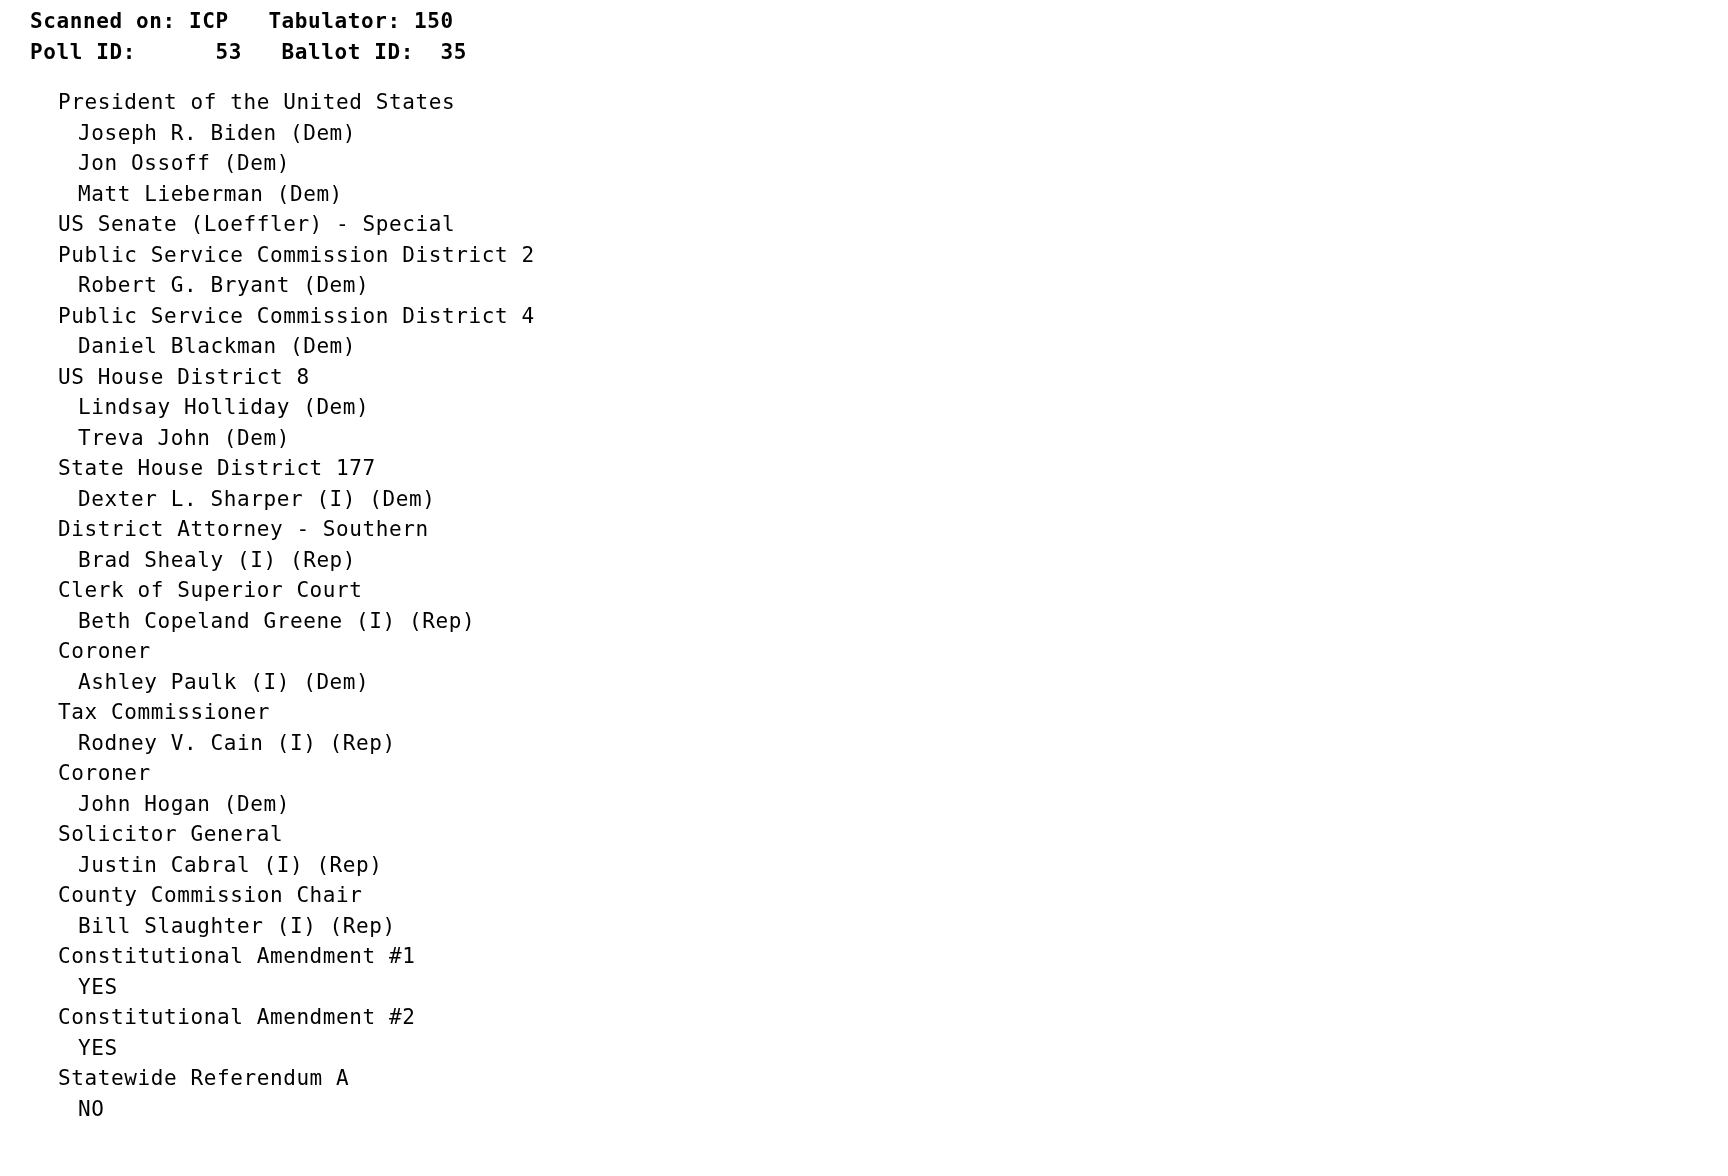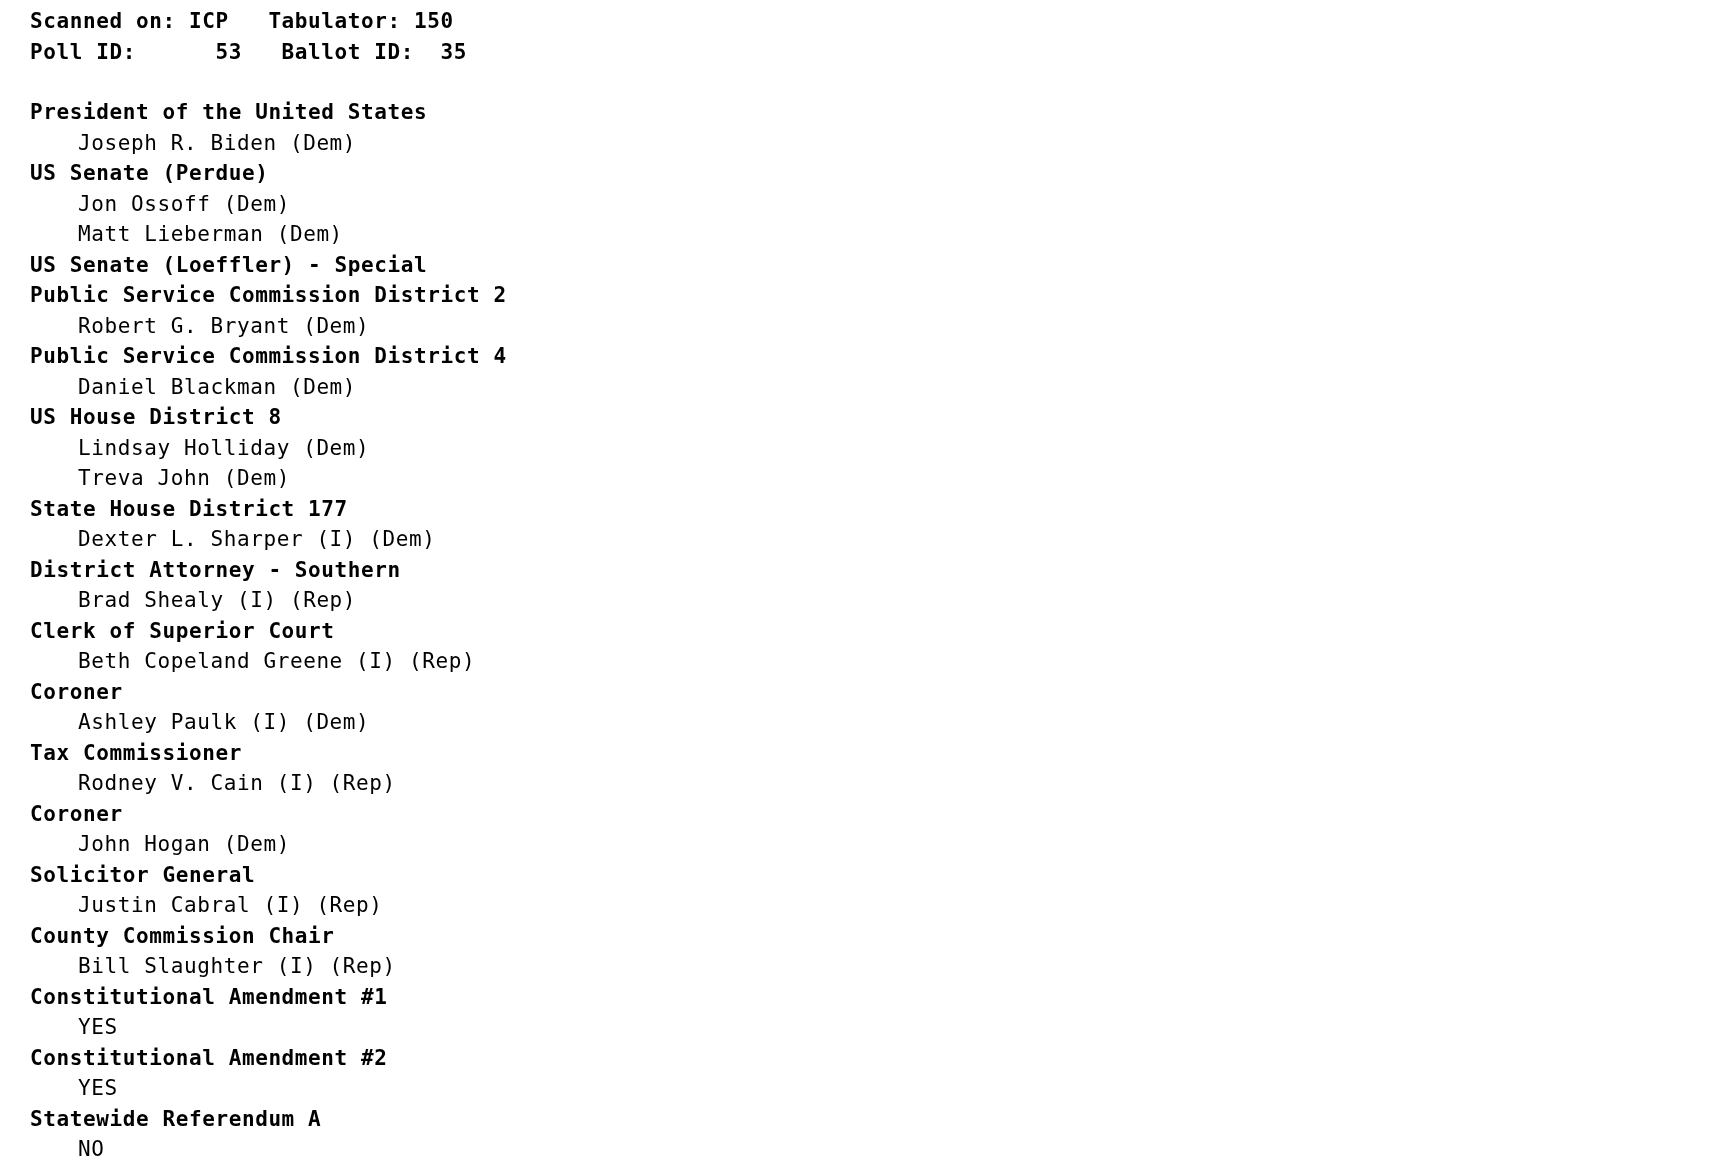--- a/index.html
+++ b/index.html
@@ -19,45 +19,45 @@
     box-sizing: border-box;
   }
   .line {
     font-size: 21px;
     line-height: 30.5px;
     letter-spacing: 0.6px;
     white-space: pre;
     font-weight: 700;
   }
   .header-block {
-    margin-bottom: 30px;
+    margin-bottom: 20px;
   }
   .contest {
-    font-weight: 700;
+    font-weight: 400;
+    margin-left: 28px;
   }
   .choice {
     font-weight: 400;
     padding-left: 48px;
   }
 </style>
 </head>
 <body>
 
 <div class="sheet">
 
   <div class="header-block">
     <div class="line">Scanned on: ICP   Tabulator: 150</div>
     <div class="line">Poll ID:      53   Ballot ID:  35</div>
   </div>
 
   <div>
     <div class="line contest">President of the United States</div>
     <div class="line choice">Joseph R. Biden (Dem)</div>
 
-    <div class="line contest">US Senate (Perdue)</div>
     <div class="line choice">Jon Ossoff (Dem)</div>
 
     <div class="line choice">Matt Lieberman (Dem)</div>
     <div class="line contest">US Senate (Loeffler) - Special</div>
 
     <div class="line contest">Public Service Commission District 2</div>
     <div class="line choice">Robert G. Bryant (Dem)</div>
 
     <div class="line contest">Public Service Commission District 4</div>
     <div class="line choice">Daniel Blackman (Dem)</div>

